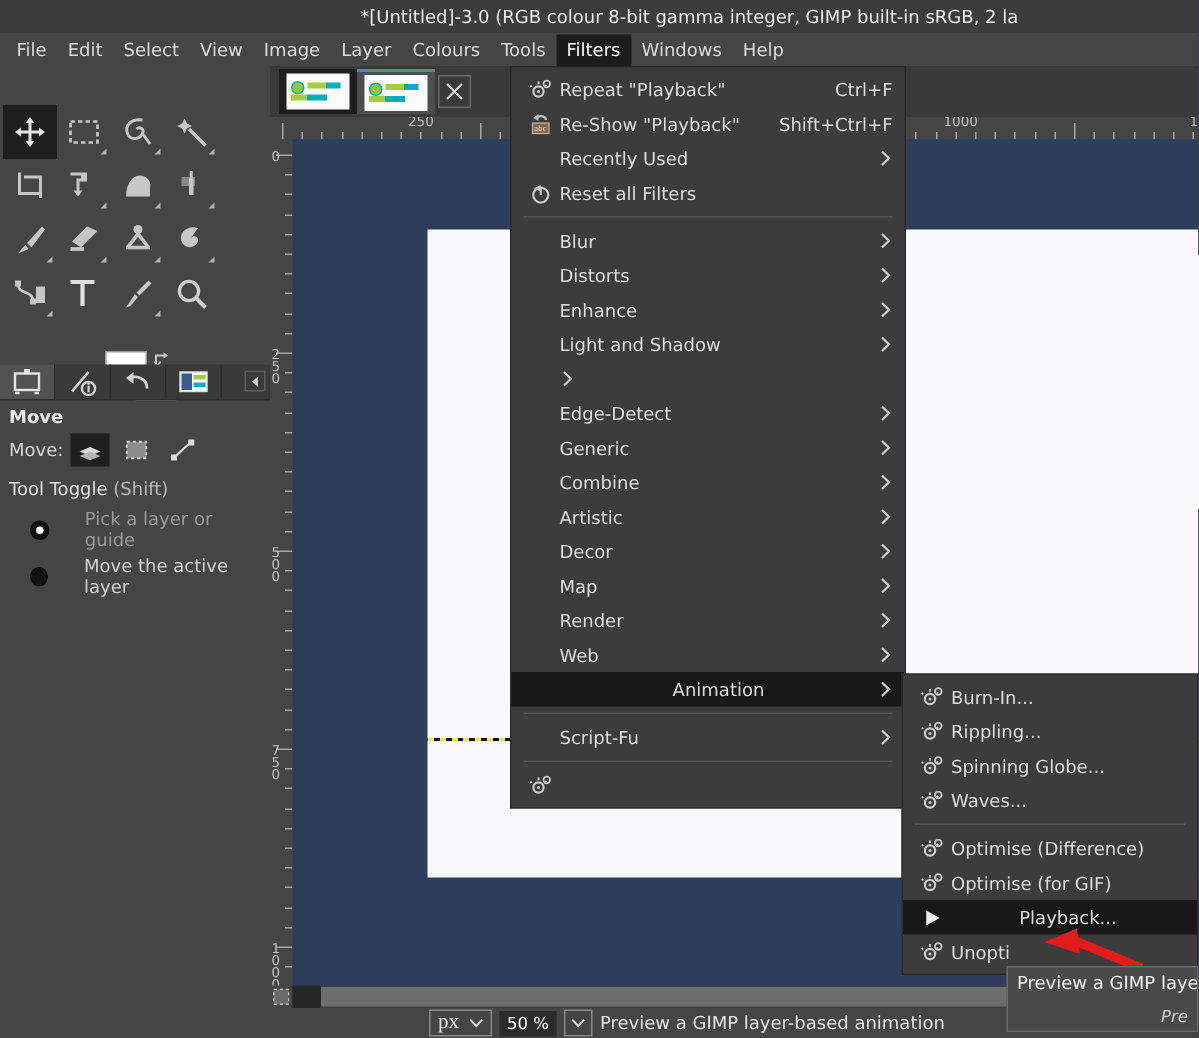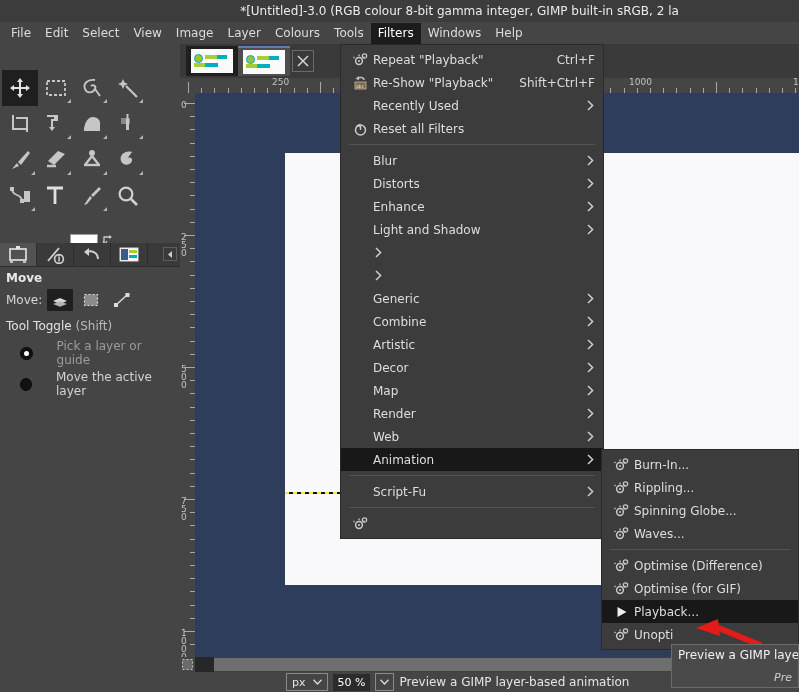--- a/index.html
+++ b/index.html
@@ -235,21 +235,21 @@
     position: absolute; left: 0; top: 628px; width: 619px; height: 20px;
     background: #454545;
     display: flex; align-items: center; gap: 5px;
     padding-left: 106px;
   }
   #unitsel {
     display: flex; align-items: center; gap: 7px;
     background: #454545; border: 1px solid #8a8a8a;
     padding: 1px 5px; height: 18px;
   }
-  #unitsel .u { font-size: 11px; color: #e2e2e2; }
+  #unitsel .u { font-size: 14px; color: #e2e2e2; font-family: Liberation Serif, serif; }
   #zoomfield {
     background: #2b2b2b; color: #ffffff; font-size: 11px;
     padding: 2px 5px; height: 17px; line-height: 13px;
   }
   #zoomdrop {
     border: 1px solid #8a8a8a; height: 18px; width: 19px;
     display: flex; align-items: center; justify-content: center;
   }
   #statustext { font-size: 12px; color: #e4e4e4; white-space: nowrap; }
 
@@ -262,21 +262,21 @@
     border: 1px solid #2a2a2a;
     padding: 3px 0;
     z-index: 40;
   }
   .mrow {
     position: relative; height: 23px;
     display: flex; align-items: center;
     padding-left: 10px; padding-right: 8px;
     white-space: nowrap;
   }
-  .mrow.hl { background: #181818; }
+  .mrow.hl { background: #181818; text-align: center; }
   .mrow .micon {
     width: 18px; height: 16px; margin-right: 4px;
     display: flex; align-items: center; justify-content: center;
     flex: 0 0 18px;
   }
   .mrow .mspacer { width: 22px; flex: 0 0 22px; }
   .mrow .mlabel { font-size: 12px; color: #dedede; flex: 1 1 auto; }
   .mrow .maccel { font-size: 12px; color: #dcdcdc; padding-left: 16px; }
   .mrow .marrow {
     width: 10px; height: 10px; flex: 0 0 10px;
@@ -798,20 +798,21 @@
       <div class="mrow">
         <span class="mspacer"></span>
         <span class="marrow">
           <svg width="7" height="11" viewBox="0 0 7 11">
             <path d="M1 1 L5.6 5.5 L1 10" fill="none" stroke="#cfcfcf" stroke-width="1.5"></path>
           </svg>
         </span>
       </div>
       <div class="mrow">
         <span class="mspacer"></span>
+        <span class="mlabel">Edge-Detect</span>
         <span class="marrow">
           <svg width="7" height="11" viewBox="0 0 7 11">
             <path d="M1 1 L5.6 5.5 L1 10" fill="none" stroke="#cfcfcf" stroke-width="1.5"></path>
           </svg>
         </span>
       </div>
       <div class="mrow">
         <span class="mspacer"></span>
         <span class="mlabel">Generic</span>
         <span class="marrow">

